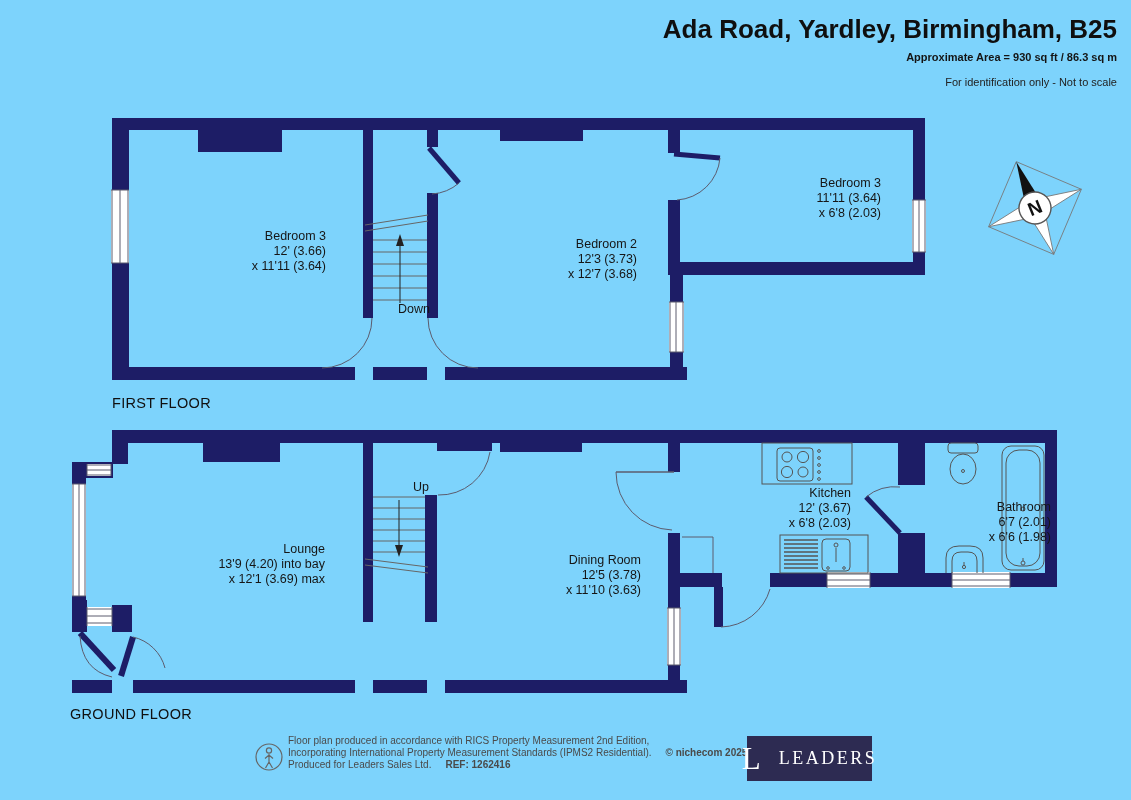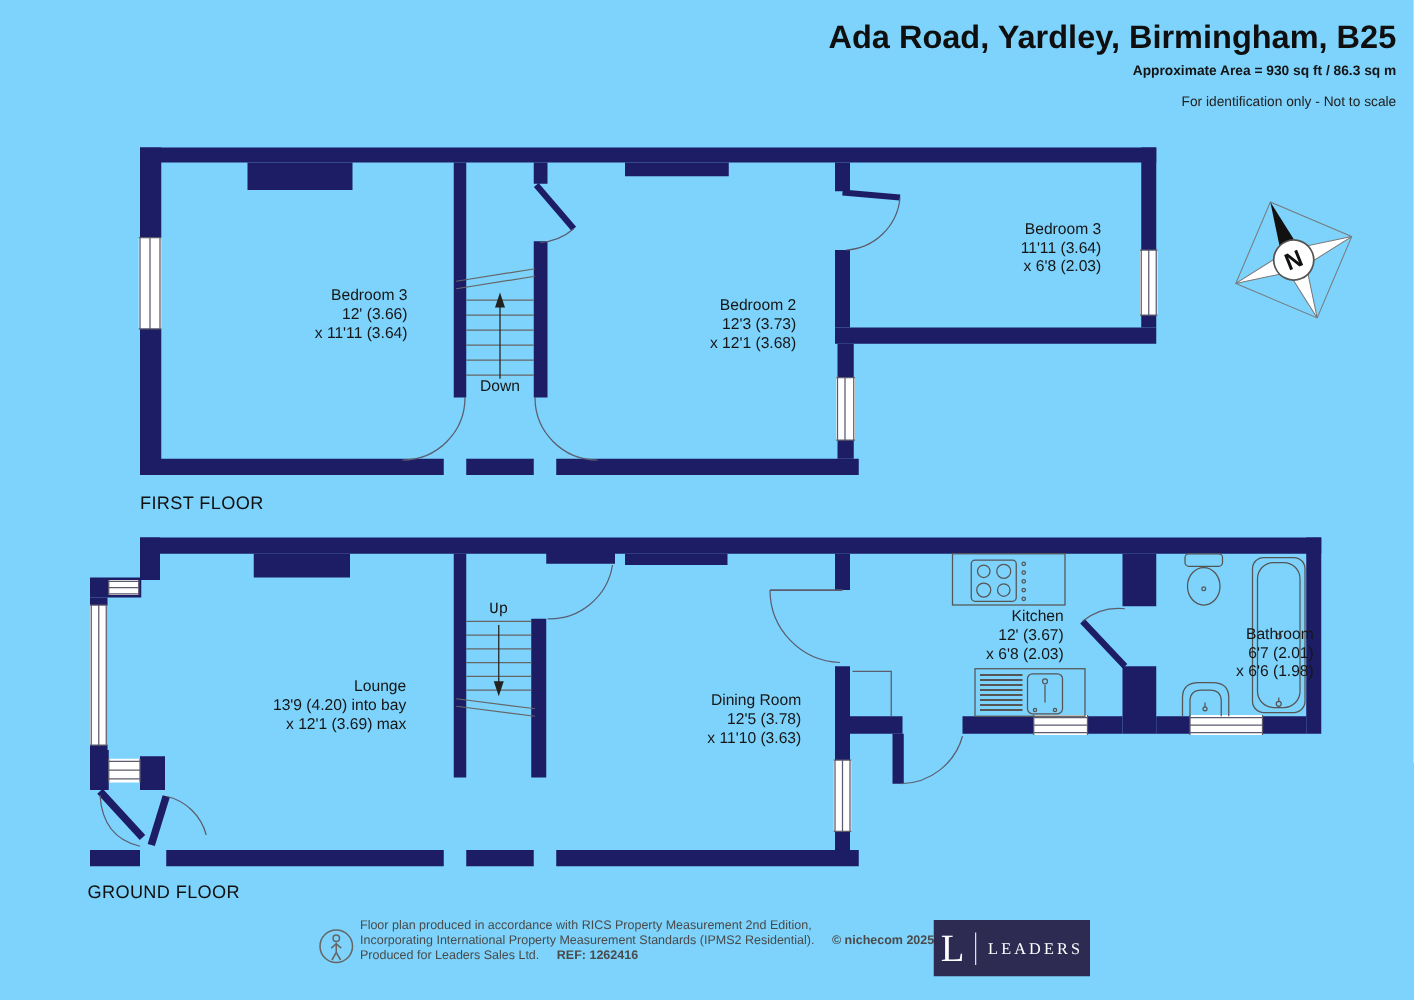--- a/index.html
+++ b/index.html
@@ -5,30 +5,30 @@
   html,body{margin:0;padding:0;background:#fff;}
   #canvas{position:relative;width:1131px;height:800px;background:#7dd3fc;overflow:hidden;
           font-family:"Liberation Sans", sans-serif;}
   svg{position:absolute;left:0;top:0;}
   
   .hdr-title{position:absolute;top:14px;right:14px;font-size:26px;font-weight:bold;color:#0f0f0f;}
   .hdr-area{position:absolute;top:51px;right:14px;font-size:11px;font-weight:bold;color:#141414;}
   .hdr-note{position:absolute;top:76px;right:14px;font-size:11px;color:#222;}
   
   .room-label{position:absolute;width:170px;text-align:right;font-size:12.5px;line-height:15px;color:#161616;}
-  .stair-label{position:absolute;width:60px;text-align:center;font-size:12.5px;color:#161616;}
+  .stair-label{position:absolute;width:60px;text-align:right;font-size:12.5px;color:#161616;}
   .floor-label{position:absolute;font-size:14.5px;color:#101010;letter-spacing:.3px;}
   
   .ftr-text{position:absolute;left:288px;top:735px;font-size:10px;line-height:11.8px;color:#4a4a4a;}
   .ftr-gap{margin-left:14px;font-weight:bold;}
   .logo{position:absolute;left:747px;top:736px;width:125px;height:45px;display:flex;
         align-items:center;justify-content:center;color:#fff;font-family:"Liberation Serif", serif;}
   .logo-l{font-size:31px;line-height:31px;}
   .logo-div{width:1px;height:26px;background:rgba(255,255,255,.85);margin:0 9px;}
-  .logo-word{font-size:13px;letter-spacing:2.5px;}
+  .logo-word{font-size:18px;letter-spacing:2.5px;}
 </style>
 </head>
 <body>
 
 <div id="canvas">
 
   <div class="hdr-title">Ada Road, Yardley, Birmingham, B25</div>
   <div class="hdr-area">Approximate Area = 930 sq ft / 86.3 sq m</div>
   <div class="hdr-note">For identification only - Not to scale</div>
 
@@ -225,21 +225,21 @@
   </svg>
 
   <div class="room-label" style="left:156px;top:229px;">
     <div>Bedroom 3</div>
     <div>12' (3.66)</div>
     <div>x 11'11 (3.64)</div>
   </div>
   <div class="room-label" style="left:467px;top:237px;">
     <div>Bedroom 2</div>
     <div>12'3 (3.73)</div>
-    <div>x 12'1 (3.68)</div>
+    <div>x 12'7 (3.68)</div>
   </div>
   <div class="room-label" style="left:711px;top:176px;">
     <div>Bedroom 3</div>
     <div>11'11 (3.64)</div>
     <div>x 6'8 (2.03)</div>
   </div>
   <div class="room-label" style="left:155px;top:542px;">
     <div>Lounge</div>
     <div>13'9 (4.20) into bay</div>
     <div>x 12'1 (3.69) max</div>
@@ -254,21 +254,21 @@
     <div>12' (3.67)</div>
     <div>x 6'8 (2.03)</div>
   </div>
   <div class="room-label" style="left:881px;top:489px;margin-top:11px;">
     <div>Bathroom</div>
     <div>6'7 (2.01)</div>
     <div>x 6'6 (1.98)</div>
   </div>
 
   <div class="stair-label" style="left:370px;top:302px;">Down</div>
-  <div class="stair-label" style="left:369px;top:480px;font-family:Liberation Mono, monospace;">Up</div>
+  <div class="stair-label" style="left:369px;top:480px;">Up</div>
 
   <div class="floor-label" style="left:112px;top:395px;">FIRST FLOOR</div>
   <div class="floor-label" style="left:70px;top:706px;">GROUND FLOOR</div>
 
   <div class="ftr-text">
     <div>Floor plan produced in accordance with RICS Property Measurement 2nd Edition,</div>
     <div>
       <span>Incorporating International Property Measurement Standards (IPMS2 Residential).</span><span class="ftr-gap">© nichecom 2025.</span>
     </div>
     <div>

